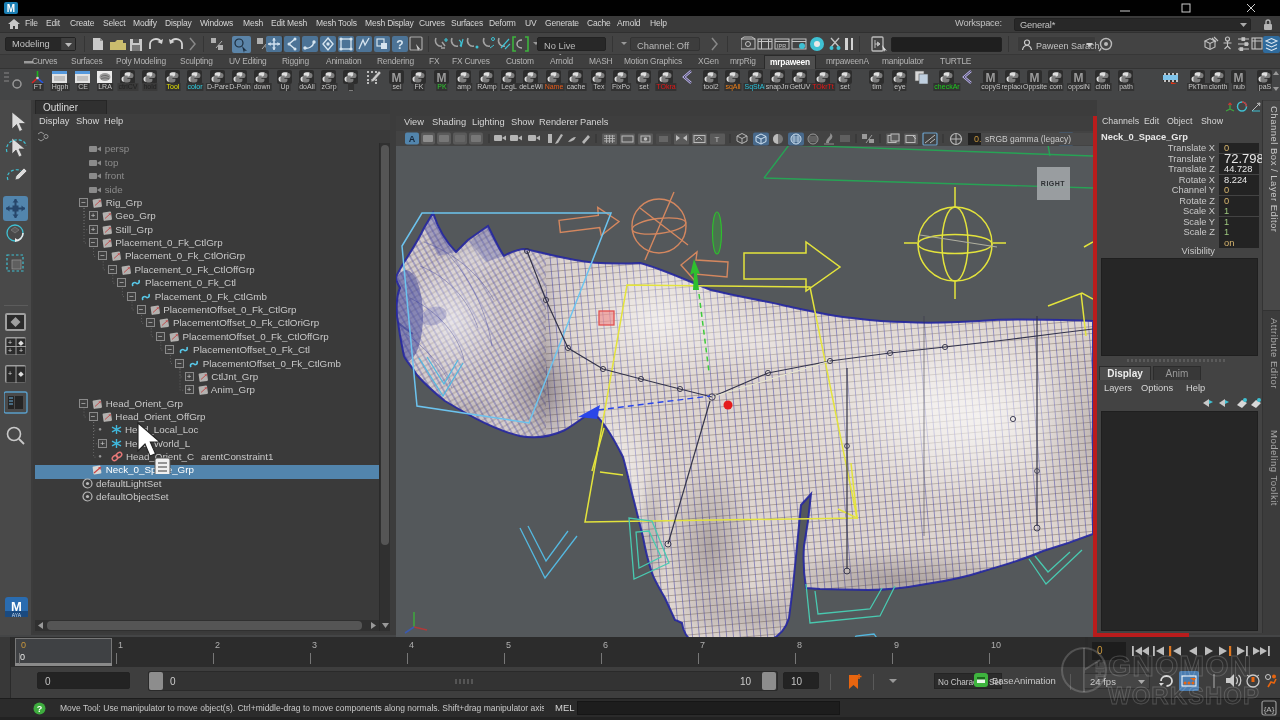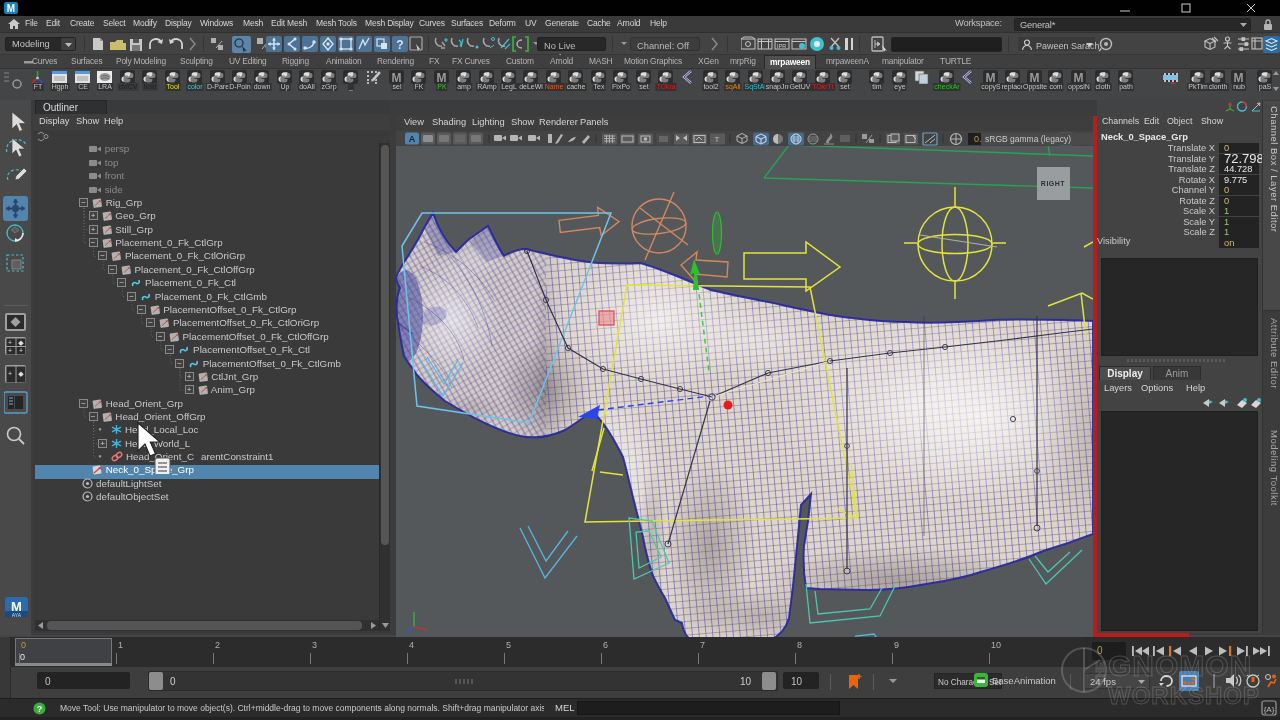--- a/index.html
+++ b/index.html
@@ -1220,32 +1220,32 @@
       <span class="abs" style="left:104px;top:2px">Show</span>
     </div>
 <div class="abs" style="left:4px;top:32px;font-size:9.3px;font-weight:bold;color:#e8e8e8;">Neck_0_Space_Grp</div>
 <div class="abs" style="left:0;top:43px;width:118px;text-align:right;font-size:9.3px;color:#c9c9c9;">Translate X</div>
 <div class="abs" style="left:122px;top:43px;width:40px;height:10.2px;background:#232323;font-size:9.3px;color:#d8b66e;padding-left:5px;line-height:10px;">0</div>
 <div class="abs" style="left:0;top:53.55px;width:118px;text-align:right;font-size:9.3px;color:#c9c9c9;">Translate Y</div>
 <div class="abs" style="left:122px;top:53.55px;width:40px;height:10.2px;background:#232323;font-size:13px;color:#e8e8e8;padding-left:5px;line-height:10px;">72.798</div>
 <div class="abs" style="left:0;top:64.1px;width:118px;text-align:right;font-size:9.3px;color:#c9c9c9;">Translate Z</div>
 <div class="abs" style="left:122px;top:64.1px;width:40px;height:10.2px;background:#232323;font-size:9.3px;color:#e8e8e8;padding-left:5px;line-height:10px;">44.728</div>
 <div class="abs" style="left:0;top:74.64999999999999px;width:118px;text-align:right;font-size:9.3px;color:#c9c9c9;">Rotate X</div>
-<div class="abs" style="left:122px;top:74.64999999999999px;width:40px;height:10.2px;background:#232323;font-size:9.3px;color:#e8e8e8;padding-left:5px;line-height:10px;">9.775</div>
+<div class="abs" style="left:122px;top:74.64999999999999px;width:40px;height:10.2px;background:#232323;font-size:9.3px;color:#e8e8e8;padding-left:5px;line-height:10px;">8.224</div>
 <div class="abs" style="left:0;top:85.19999999999999px;width:118px;text-align:right;font-size:9.3px;color:#c9c9c9;">Channel Y</div>
 <div class="abs" style="left:122px;top:85.19999999999999px;width:40px;height:10.2px;background:#232323;font-size:9.3px;color:#d8b66e;padding-left:5px;line-height:10px;">0</div>
 <div class="abs" style="left:0;top:95.74999999999999px;width:118px;text-align:right;font-size:9.3px;color:#c9c9c9;">Rotate Z</div>
 <div class="abs" style="left:122px;top:95.74999999999999px;width:40px;height:10.2px;background:#232323;font-size:9.3px;color:#d8b66e;padding-left:5px;line-height:10px;">0</div>
 <div class="abs" style="left:0;top:106.29999999999998px;width:118px;text-align:right;font-size:9.3px;color:#c9c9c9;">Scale X</div>
 <div class="abs" style="left:122px;top:106.29999999999998px;width:40px;height:10.2px;background:#232323;font-size:9.3px;color:#9cc87e;padding-left:5px;line-height:10px;">1</div>
 <div class="abs" style="left:0;top:116.84999999999998px;width:118px;text-align:right;font-size:9.3px;color:#c9c9c9;">Scale Y</div>
 <div class="abs" style="left:122px;top:116.84999999999998px;width:40px;height:10.2px;background:#232323;font-size:9.3px;color:#9cc87e;padding-left:5px;line-height:10px;">1</div>
 <div class="abs" style="left:0;top:127.39999999999998px;width:118px;text-align:right;font-size:9.3px;color:#c9c9c9;">Scale Z</div>
 <div class="abs" style="left:122px;top:127.39999999999998px;width:40px;height:10.2px;background:#232323;font-size:9.3px;color:#9cc87e;padding-left:5px;line-height:10px;">1</div>
-<div class="abs" style="left:0;top:136px;width:118px;font-size:9.3px;color:#c9c9c9;">Visibility</div>
+<div class="abs" style="left:0;top:146px;width:118px;text-align:right;font-size:9.3px;color:#c9c9c9;">Visibility</div>
 <div class="abs" style="left:122px;top:137.95px;width:40px;height:10.2px;background:#232323;font-size:9.3px;color:#d8b66e;padding-left:5px;line-height:10px;">on</div>
 <div class="abs" style="left:4px;top:158px;width:157px;height:98px;background:#262626;border:1px solid #1f1f1f;"></div>
 <div class="abs" style="left:30px;top:259px;width:100px;height:3px;background:repeating-linear-gradient(90deg,#5a5a5a 0 2px,transparent 2px 4px);"></div>
 <div class="abs" style="left:2px;top:266px;width:52px;height:14px;background:#4d4d4d;border:1px solid #2c2c2c;border-bottom:none;color:#eee;font-size:10px;font-weight:bold;text-align:center;padding-top:1px;">Display</div>
 <div class="abs" style="left:56px;top:266px;width:48px;height:14px;background:#383838;border:1px solid #2c2c2c;border-bottom:none;color:#999;font-size:10px;text-align:center;padding-top:1px;">Anim</div>
 <div class="abs" style="left:0;top:282px;width:165px;height:15px;color:#d6d6d6;font-size:9.3px;">
       <span class="abs" style="left:7px;top:1px">Layers</span>
       <span class="abs" style="left:44px;top:1px">Options</span>
       <span class="abs" style="left:89px;top:1px">Help</span>
     </div>

